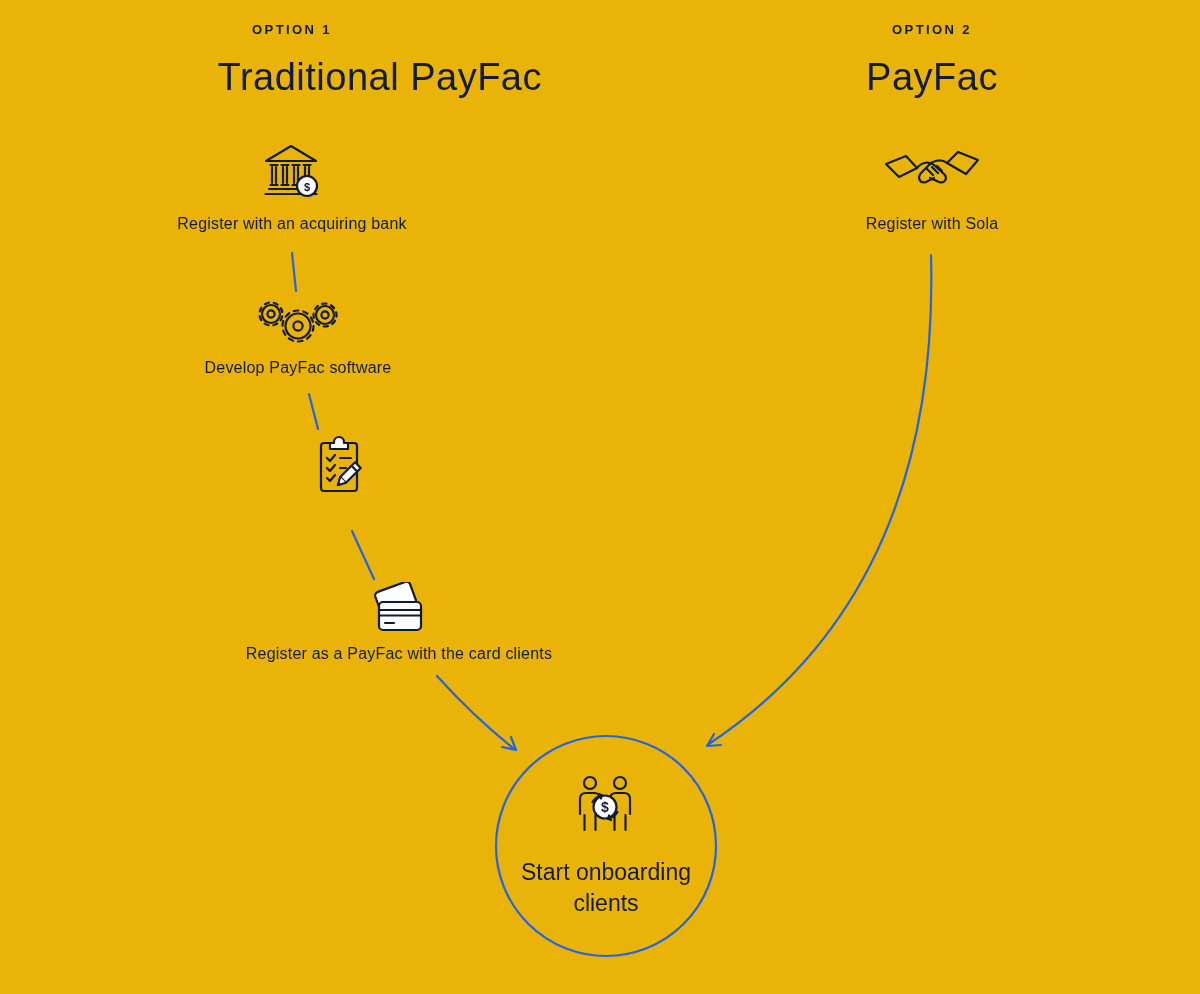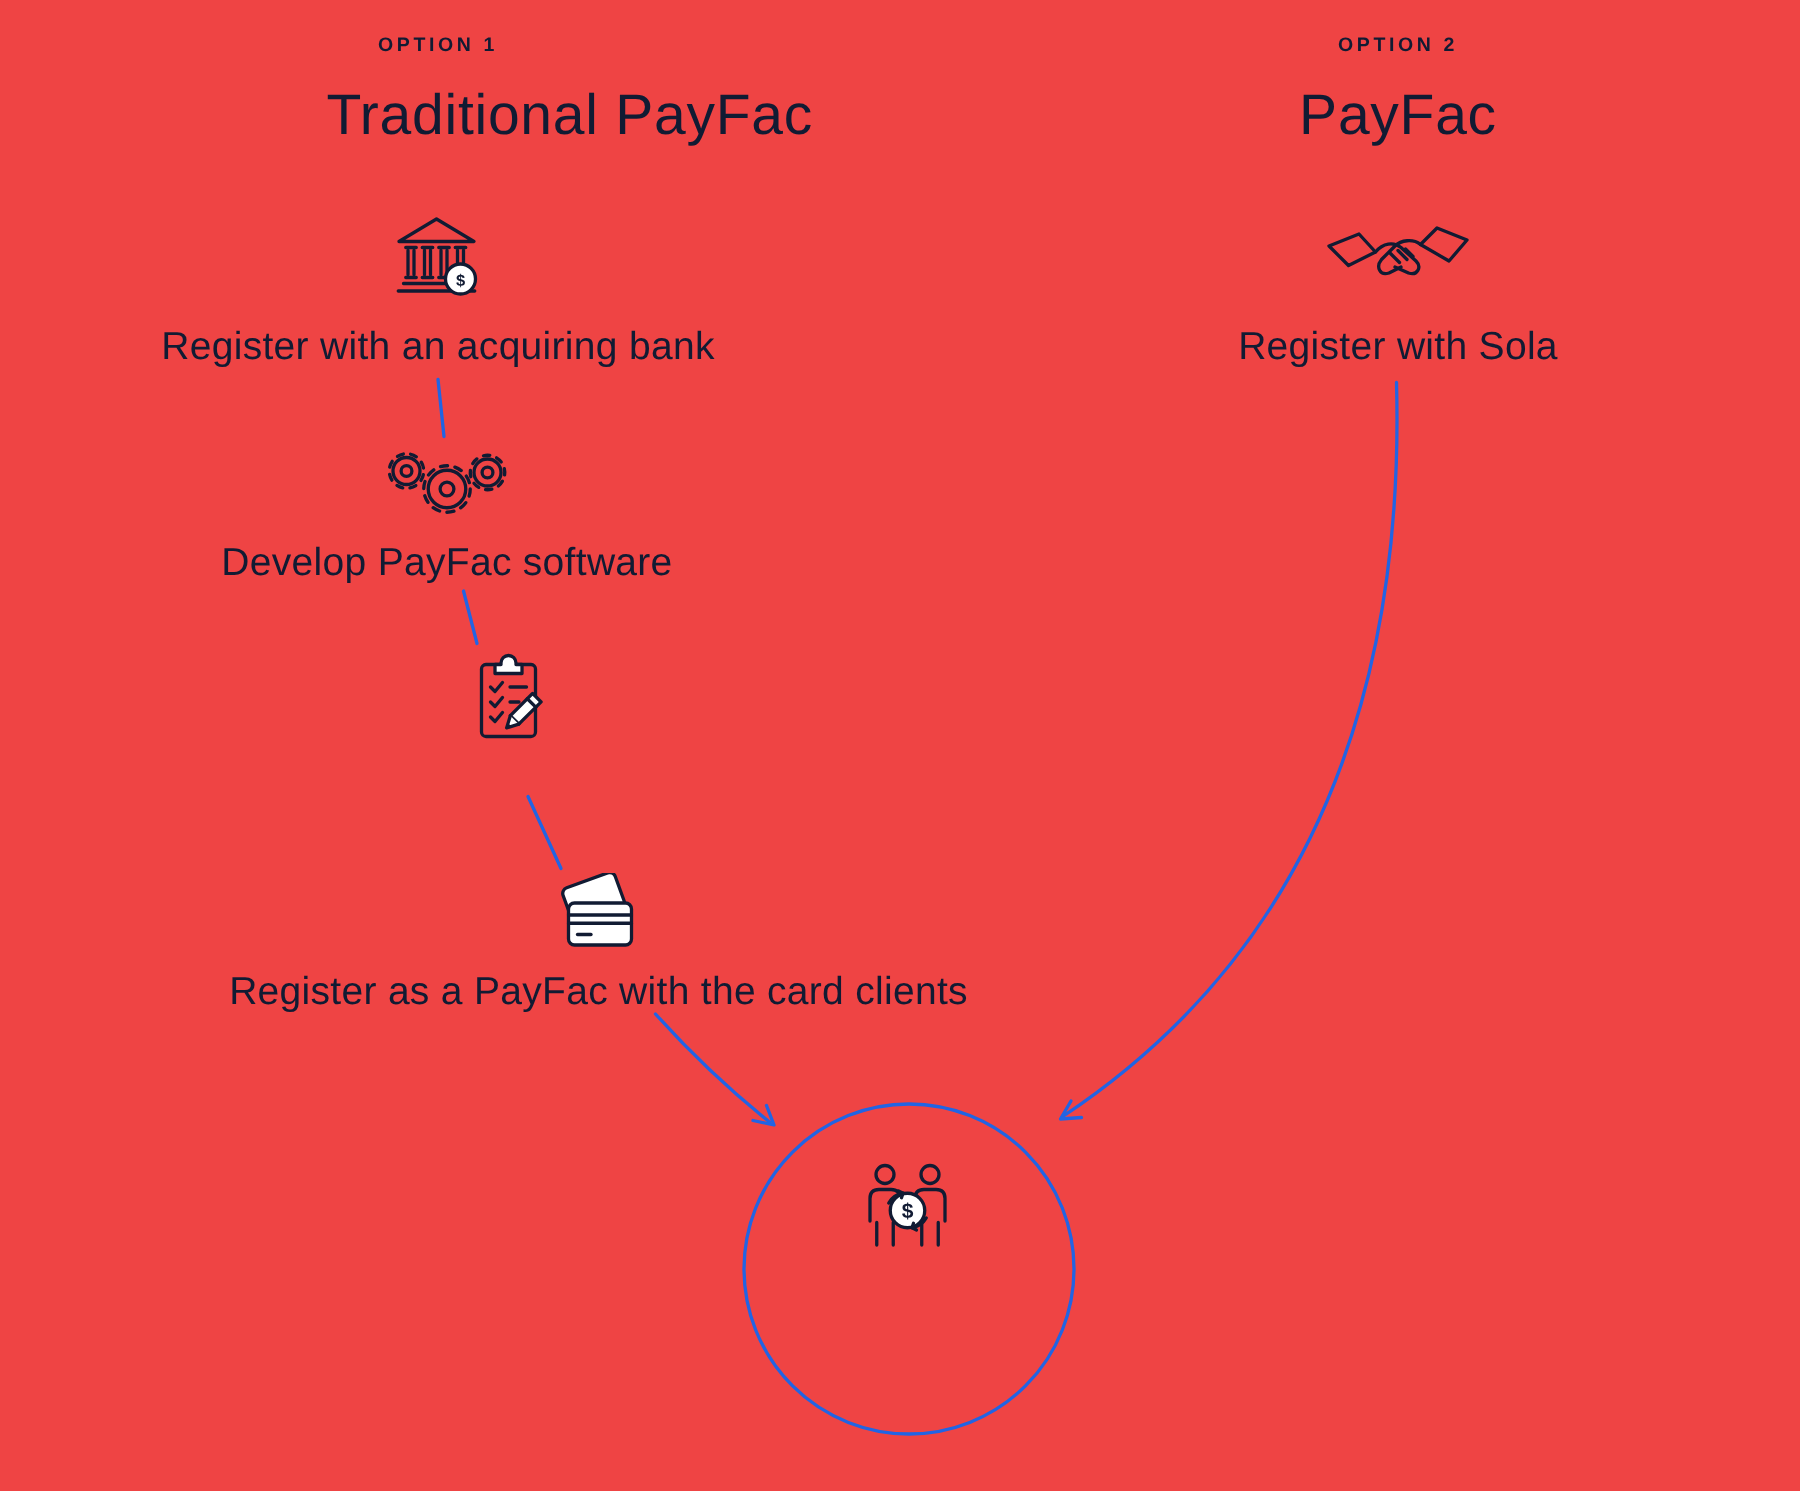--- a/index.html
+++ b/index.html
@@ -1,32 +1,32 @@
 <!DOCTYPE html>
 <html><head>
 <meta charset="utf-8">
 <style>
   :root{
     --navy:#111b33;
     --blue:#2164e4;
   }
   html,body{margin:0;padding:0;background:#fff;}
   .canvas{
-    position:relative;width:1200px;height:994px;background:#ef4444;overflow:hidden;
+    position:relative;width:1200px;height:994px;background:#eab308;overflow:hidden;
     font-family:"Liberation Sans",sans-serif;color:var(--navy);
   }
   .abs{position:absolute;}
   .eyebrow{
     font-size:13px;font-weight:800;letter-spacing:2.4px;text-align:center;color:var(--navy);
   }
   .big-title{
     font-size:38px;font-weight:500;text-align:center;color:var(--navy);letter-spacing:0.5px;
   }
   .step-label{
-    font-size:26px;font-weight:500;text-align:center;color:var(--navy);letter-spacing:0.2px;
+    font-size:16px;font-weight:500;text-align:center;color:var(--navy);letter-spacing:0.2px;
   }
   .result-label{
     font-size:23px;font-weight:500;line-height:31px;text-align:center;color:var(--navy);
   }
   svg.ic *{
     stroke:var(--navy);stroke-width:2.2;fill:none;stroke-linecap:round;stroke-linejoin:round;
   }
   svg.ic .wfill{fill:#fff;}
   svg.ic .nfill{fill:var(--navy);stroke:none;}
   svg.ic text{
@@ -142,14 +142,15 @@
       <path d="M38 40 V25 Q38 19 44 19 H52 Q58 19 58 25 V40"></path>
       <path d="M42.5 41 V56 M53.5 41 V56"></path>
       <circle class="wfill" cx="33" cy="33" r="11.5"></circle>
       <path d="M20.5 28 A13.5 13.5 0 0 1 30 21.5"></path>
       <path d="M27 20 L30 21.5 L29 24.5"></path>
       <path d="M45.5 38 A13.5 13.5 0 0 1 36 44.5"></path>
       <path d="M39 46 L36 44.5 L37 41.5"></path>
       <text x="33" y="38" font-size="14">$</text>
     </svg>
   </div>
+  <div class="abs result-label" style="left:496px;top:857px;width:220px;">Start onboarding clients</div>
 
 </div>
 
 </body></html>

